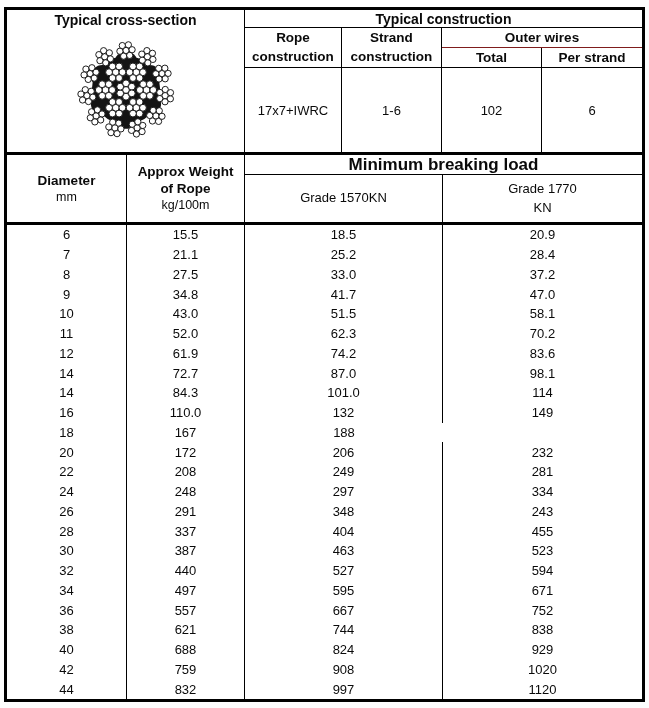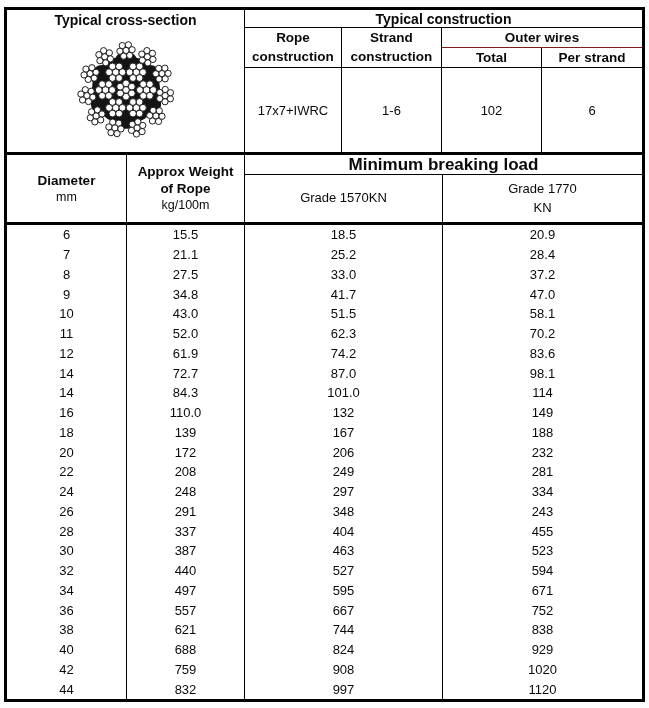--- a/index.html
+++ b/index.html
@@ -306,21 +306,20 @@
         <div class="dcell c3">114</div>
       </div>
       <div class="drow">
         <div class="dcell c0">16</div>
         <div class="dcell c1">110.0</div>
         <div class="dcell c2">132</div>
         <div class="dcell c3">149</div>
       </div>
       <div class="drow">
         <div class="dcell c0">18</div>
-        <div class="dcell c1">139</div>
         <div class="dcell c2">167</div>
         <div class="dcell c3">188</div>
       </div>
       <div class="drow">
         <div class="dcell c0">20</div>
         <div class="dcell c1">172</div>
         <div class="dcell c2">206</div>
         <div class="dcell c3">232</div>
       </div>
       <div class="drow">

